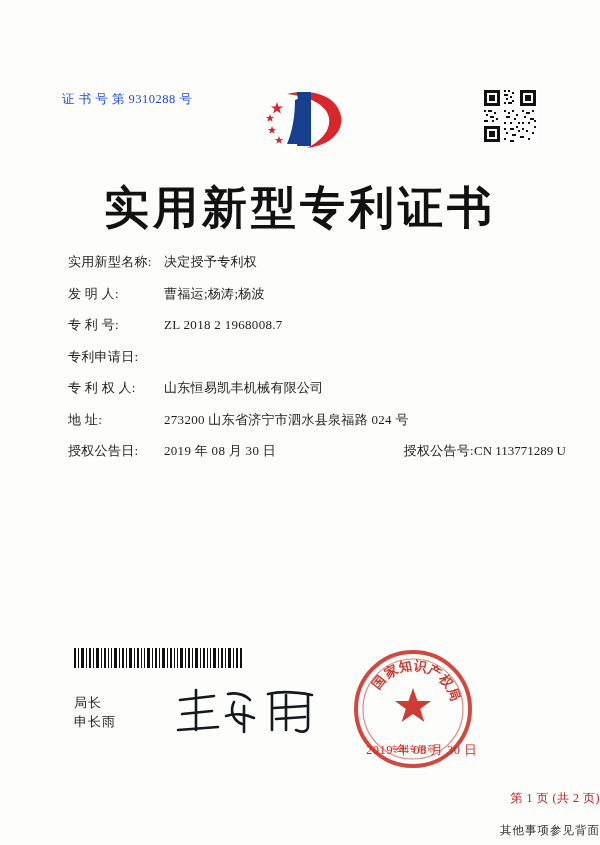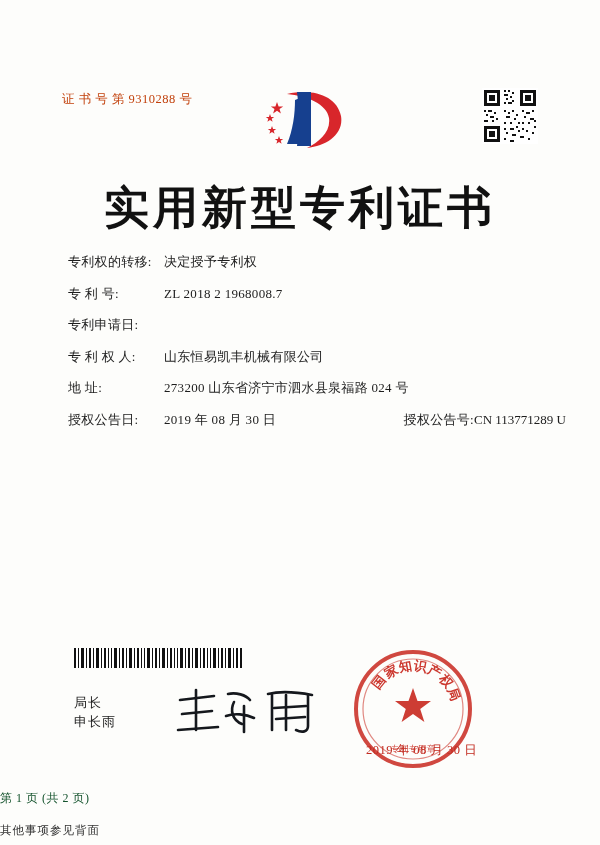--- a/index.html
+++ b/index.html
@@ -22,21 +22,21 @@
     overflow: hidden;
   }
 
   
   .cert-no {
     position: absolute;
     left: 62px;
     top: 91px;
     font-size: 12.5px;
     letter-spacing: 0.5px;
-    color: #c2410c;
+    color: #1d4ed8;
     white-space: nowrap;
   }
 
   
   .qr {
     position: absolute;
     right: 62px;
     top: 88px;
     width: 56px;
     height: 56px;
@@ -172,31 +172,31 @@
     color: #c22a1f;
     letter-spacing: 0.5px;
   }
 
   
   .page-indicator {
     position: absolute;
     left: 0;
     right: 0;
     top: 790px;
-    text-align: left;
+    text-align: right;
     font-size: 12px;
-    color: #14532d;
+    color: #b91c1c;
     letter-spacing: 0.5px;
   }
   .footnote {
     position: absolute;
     left: 0;
     right: 0;
     top: 823px;
-    text-align: left;
+    text-align: right;
     font-size: 11.5px;
     color: #333;
     letter-spacing: 1px;
   }
 </style>
 </head>
 <body>
 
 <div class="page">
 
@@ -278,22 +278,26 @@
         <polygon points="15,40 16.1,43 19.2,43 16.7,44.8 17.6,47.8 15,46 12.4,47.8 13.3,44.8 10.8,43 13.9,43"></polygon>
         <polygon points="22,50 23.1,53 26.2,53 23.7,54.8 24.6,57.8 22,56 19.4,57.8 20.3,54.8 17.8,53 20.9,53"></polygon>
       </g>
     </svg>
   </div>
 
   <div class="doc-title">实用新型专利证书</div>
 
   <div class="fields">
     <div class="field-row">
-      <div class="field-label">专利权的转移:</div>
+      <div class="field-label">实用新型名称:</div>
       <div class="field-value">决定授予专利权</div>
+    </div>
+    <div class="field-row">
+      <div class="field-label">发 明 人:</div>
+      <div class="field-value">曹福运;杨涛;杨波</div>
     </div>
     <div class="field-row">
       <div class="field-label">专 利 号:</div>
       <div class="field-value">ZL 2018 2 1968008.7</div>
     </div>
     <div class="field-row">
       <div class="field-label">专利申请日:</div>
     </div>
     <div class="field-row">
       <div class="field-label">专 利 权 人:</div>

